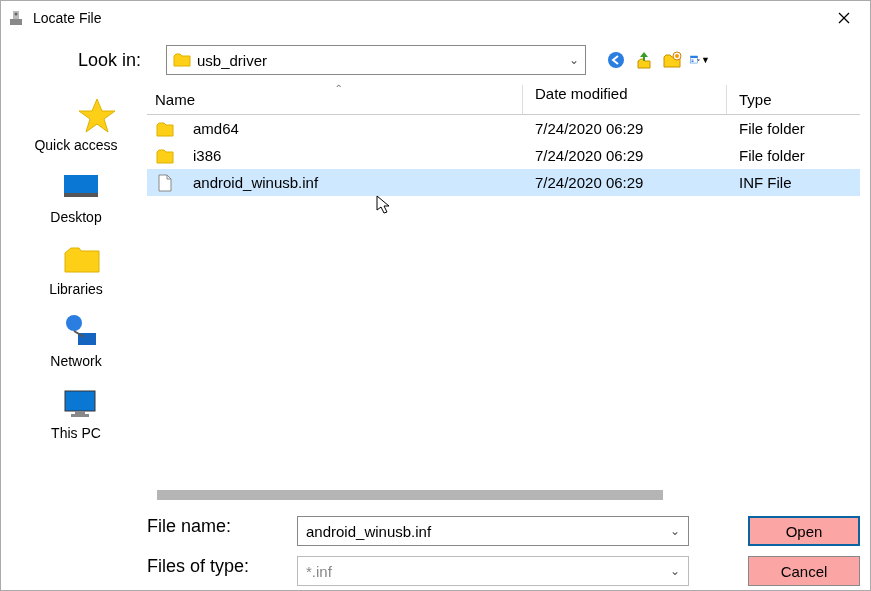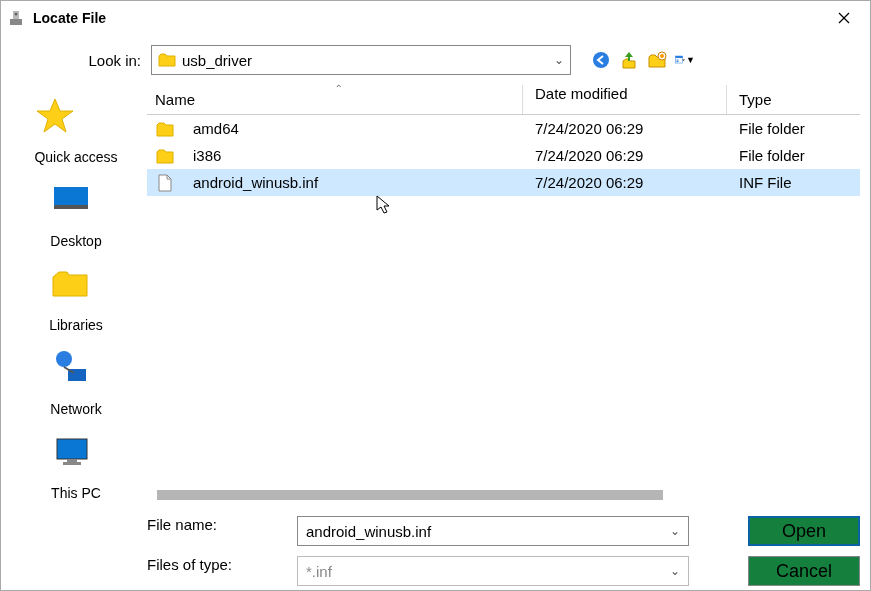--- a/index.html
+++ b/index.html
@@ -1,33 +1,33 @@
 <!DOCTYPE html>
 <html><head>
 <meta charset="utf-8">
 <style>
 * { box-sizing: border-box; margin: 0; padding: 0; font-family: "Segoe UI", Tahoma, sans-serif; }
 body { width: 871px; height: 591px; background: #fff; border: 1px solid #aaa; overflow: hidden; }
 
 .titlebar { height: 34px; display: flex; align-items: center; padding: 0 6px; background: #fff; }
 .title-icon { width: 18px; height: 18px; margin-right: 8px; }
-.title-text { font-size: 14px; flex: 1; color: #000; font-weight: bold; }
+.title-text { font-size: 14px; flex: 1; color: #000; }
 .close-btn { width: 40px; height: 32px; display: flex; align-items: center; justify-content: center; font-size: 14px; }
 
 .content { display: flex; height: 557px; padding: 10px 10px 6px 10px; gap: 6px; }
 
 .sidebar { width: 130px; display: flex; flex-direction: column; align-items: center; padding-top: 50px; gap: 14px; }
-.place { display: flex; flex-direction: column; align-items: flex-start; gap: 12px; cursor: pointer; }
+.place { display: flex; flex-direction: column; align-items: flex-end; gap: 0; cursor: pointer; }
 .place-icon { width: 42px; height: 42px; display: flex; align-items: center; justify-content: center; }
 .place-label { font-size: 14px; color: #000; }
 
 .main { flex: 1; display: flex; flex-direction: column; }
 
 .lookin-row { display: flex; align-items: center; gap: 10px; margin-bottom: 10px; }
-.lookin-combo { flex: 0 0 420px; height: 30px; border: 1px solid #888; display: flex; align-items: center; padding: 0 6px; gap: 6px; }
+.lookin-combo { flex: 0 0 420px; height: 30px; border: 1px solid #888; display: flex; align-items: center; padding: 0 6px; gap: 6px; margin-left: 15px; }
 .folder-mini { width: 18px; height: 16px; }
 .combo-text { flex: 1; font-size: 15px; }
 .combo-arrow { font-size: 12px; color: #555; }
 .toolbar-icons { display: flex; gap: 8px; margin-left: 10px; align-items: center;}
 .tb-icon { width: 20px; height: 20px; display:flex; align-items:center; justify-content:center; }
 
 .filelist { flex: 1; border: none; display: flex; flex-direction: column; min-height: 0; }
 .headers { display: flex; height: 30px; border-bottom: 1px solid #ccc; align-items: center; font-size: 15px; }
 .col-name { width: 376px; padding-left: 8px; border-right: 1px solid #ddd; height: 100%; display: flex; align-items: center; position: relative; }
 .col-date { width: 204px; padding-left: 12px; border-right: 1px solid #ddd; height: 100%; display: flex; }
@@ -40,25 +40,25 @@
 .row .c1 { width: 376px; padding-left: 8px; display: flex; align-items: center; gap: 18px; }
 .row .c2 { width: 204px; padding-left: 12px; }
 .row .c3 { flex: 1; padding-left: 12px; }
 .file-icon { width: 20px; height: 20px; display:flex; align-items:center; justify-content:center; }
 
 .scrollbar { height: 16px; background: #fff; margin: 6px 0 10px 10px; position: relative; }
 .thumb { position: absolute; left: 0; top: 0; height: 10px; width: 72%; background: #b5b5b5; }
 
 .bottom { display: flex; flex-direction: column; gap: 10px; }
 .brow { display: flex; align-items: flex-start; gap: 10px; }
-.blabel { width: 140px; font-size: 15px; }
+.blabel { width: 140px; font-size: 18px; }
 .binput { flex: 0 0 392px; height: 30px; border: 1px solid #888; display: flex; align-items: center; padding: 0 8px; font-size: 15px; }
 .binput.disabled { color: #888; border-color: #bbb; }
 .binput .arrow { margin-left: auto; font-size: 12px; color: #555; }
-.btn { width: 112px; height: 30px; border: 1px solid #888; background: #15803d; font-size: 18px; display: flex; align-items: center; justify-content: center; margin-left: auto; }
+.btn { width: 112px; height: 30px; border: 1px solid #888; background: #fca5a5; font-size: 15px; display: flex; align-items: center; justify-content: center; margin-left: auto; }
 .btn.primary { border: 2px solid #0a64a4; }
 
 .cursor { position: absolute; width: 16px; height: 20px; pointer-events: none; }
 </style>
 </head>
 <body>
 
 <div class="titlebar">
   <span class="title-icon">
     <svg viewBox="0 0 18 18">

